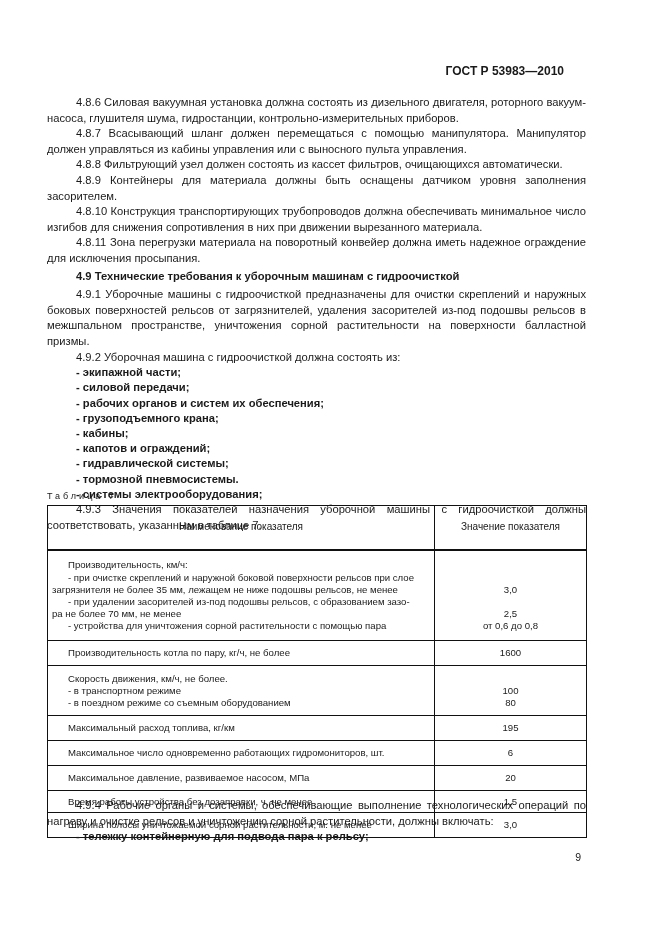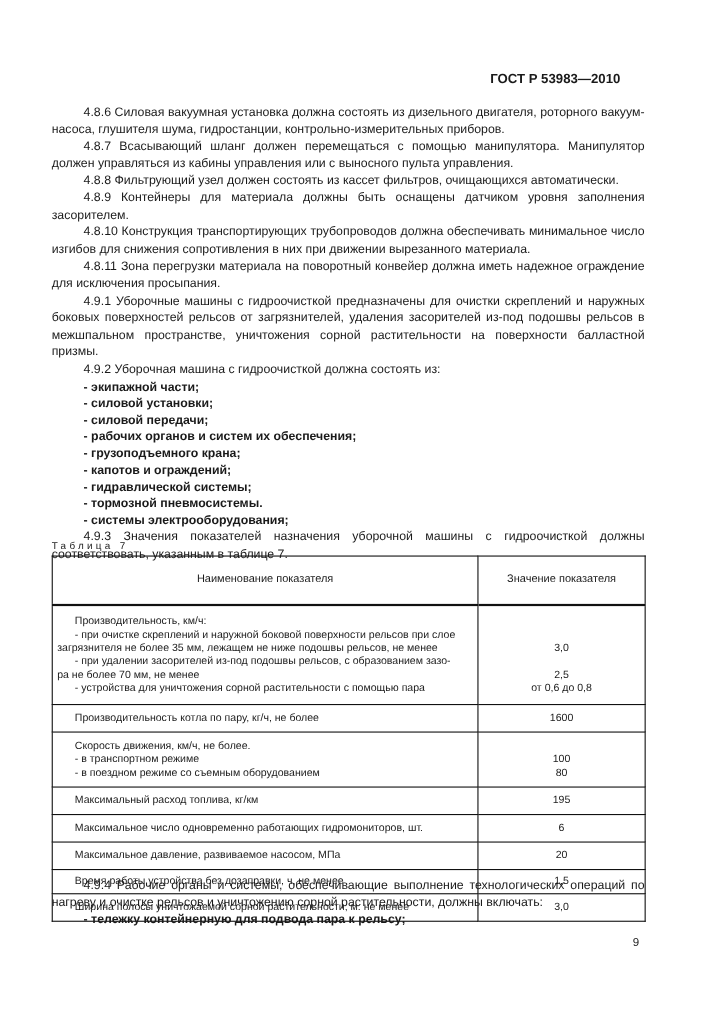--- a/index.html
+++ b/index.html
@@ -26,27 +26,28 @@
 
 <div class="page-header">ГОСТ Р 53983—2010</div>
 
 <div class="body-text" style="top:95px;">
   <p class="p">4.8.6  Силовая вакуумная установка должна состоять из дизельного двигателя, роторного вакуум-насоса, глушителя шума, гидростанции, контрольно-измерительных приборов.</p>
   <p class="p">4.8.7  Всасывающий шланг должен перемещаться с помощью манипулятора. Манипулятор должен управляться из кабины управления или с выносного пульта управления.</p>
   <p class="p">4.8.8  Фильтрующий узел должен состоять из кассет фильтров, очищающихся автоматически.</p>
   <p class="p">4.8.9  Контейнеры для материала должны быть оснащены датчиком уровня заполнения засорителем.</p>
   <p class="p">4.8.10  Конструкция транспортирующих трубопроводов должна обеспечивать минимальное число изгибов для снижения сопротивления в них при движении вырезанного материала.</p>
   <p class="p">4.8.11  Зона перегрузки материала на поворотный конвейер должна иметь надежное ограждение для исключения просыпания.</p>
+  <p class="p bold">4.9  Технические требования к уборочным машинам с гидроочисткой</p>
   <p class="p">4.9.1  Уборочные машины с гидроочисткой предназначены для очистки скреплений и наружных боковых поверхностей рельсов от загрязнителей, удаления засорителей из-под подошвы рельсов в межшпальном пространстве, уничтожения сорной растительности на поверхности балластной призмы.</p>
   <p class="p">4.9.2  Уборочная машина с гидроочисткой должна состоять из:</p>
   <p class="dash-item">-  экипажной части;</p>
-  <p class="dash-item">-  силовой установки;</p>
   <p class="dash-item">-  силовой передачи;</p>
   <p class="dash-item">-  рабочих органов и систем их обеспечения;</p>
   <p class="dash-item">-  грузоподъемного крана;</p>
+  <p class="dash-item">-  кабины;</p>
   <p class="dash-item">-  капотов и ограждений;</p>
   <p class="dash-item">-  гидравлической системы;</p>
   <p class="dash-item">-  тормозной пневмосистемы.</p>
   <p class="dash-item">-  системы электрооборудования;</p>
   <p class="p">4.9.3  Значения показателей назначения уборочной машины с гидроочисткой должны соответствовать, указанным в таблице 7.</p>
 </div>
 
 <div class="caption">Таблица 7</div>
 
 <table>

